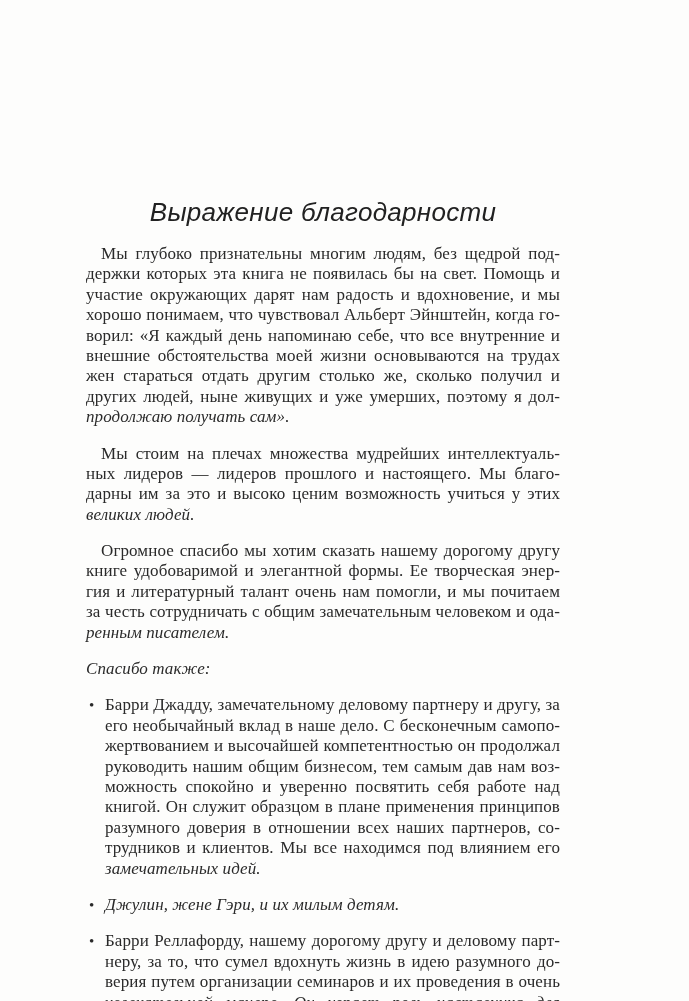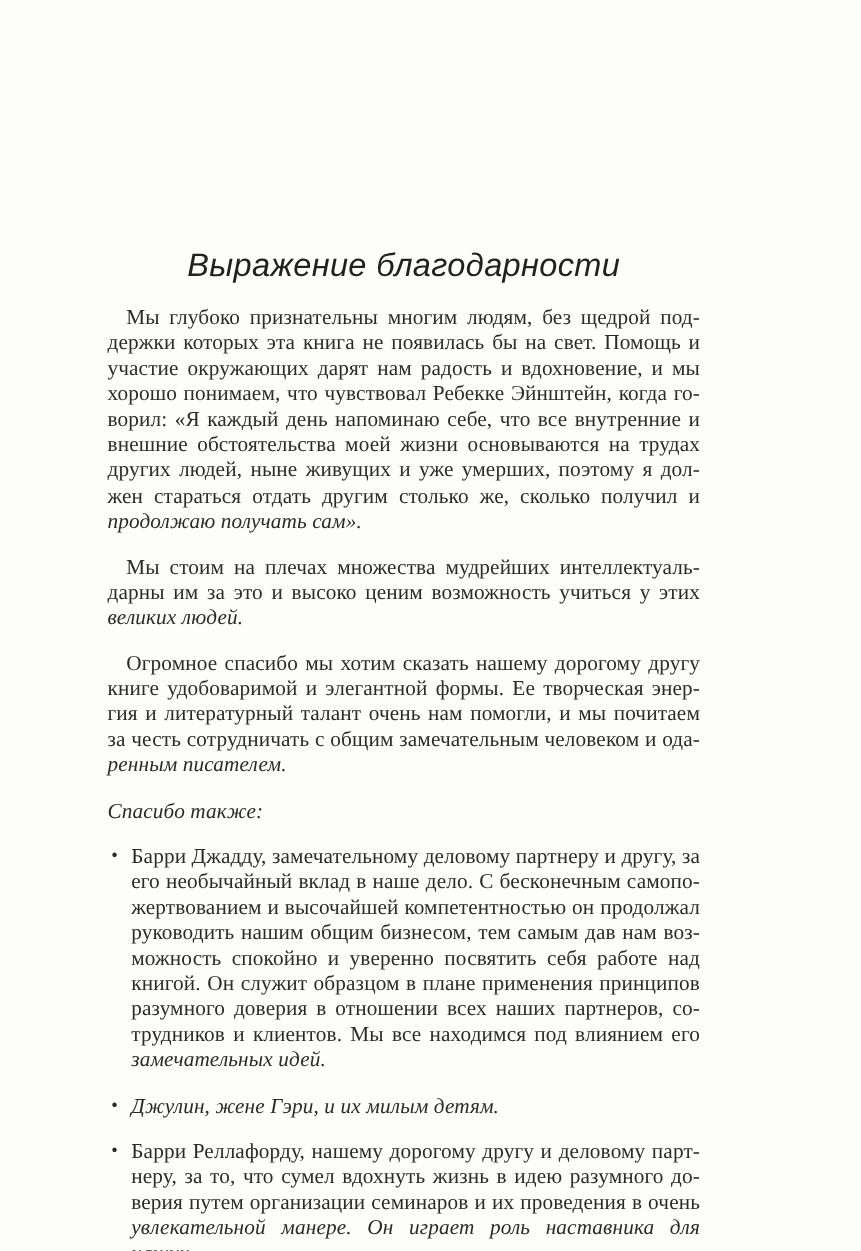--- a/index.html
+++ b/index.html
@@ -75,29 +75,30 @@
 <body>
 
 <div class="page">
   <div class="text-column">
     <h1 class="page-title">Выражение благодарности</h1>
     <div class="text-block" id="text-block">
         <div class="block paragraph">
           <div class="text-line indent-line">Мы глубоко признательны многим людям, без щедрой под-</div>
           <div class="text-line">держки которых эта книга не появилась бы на свет. Помощь и</div>
           <div class="text-line">участие окружающих дарят нам радость и вдохновение, и мы</div>
-          <div class="text-line">хорошо понимаем, что чувствовал Ребекке Эйнштейн, когда го-</div>
+          <div class="text-line">хорошо понимаем, что чувствовал Альберт Эйнштейн, когда го-</div>
           <div class="text-line">ворил: «Я каждый день напоминаю себе, что все внутренние и</div>
           <div class="text-line">внешние обстоятельства моей жизни основываются на трудах</div>
+          <div class="text-line">жен стараться отдать другим столько же, сколько получил и</div>
           <div class="text-line">других людей, ныне живущих и уже умерших, поэтому я дол-</div>
-          <div class="text-line">жен стараться отдать другим столько же, сколько получил и</div>
           <div class="text-line last-line">продолжаю получать сам».</div>
         </div>
         <div class="block paragraph">
           <div class="text-line indent-line">Мы стоим на плечах множества мудрейших интеллектуаль-</div>
+          <div class="text-line">ных лидеров — лидеров прошлого и настоящего. Мы благо-</div>
           <div class="text-line">дарны им за это и высоко ценим возможность учиться у этих</div>
           <div class="text-line last-line">великих людей.</div>
         </div>
         <div class="block paragraph">
           <div class="text-line indent-line">Огромное спасибо мы хотим сказать нашему дорогому другу</div>
           <div class="text-line">книге удобоваримой и элегантной формы. Ее творческая энер-</div>
           <div class="text-line">гия и литературный талант очень нам помогли, и мы почитаем</div>
           <div class="text-line">за честь сотрудничать с общим замечательным человеком и ода-</div>
           <div class="text-line last-line">ренным писателем.</div>
         </div>

